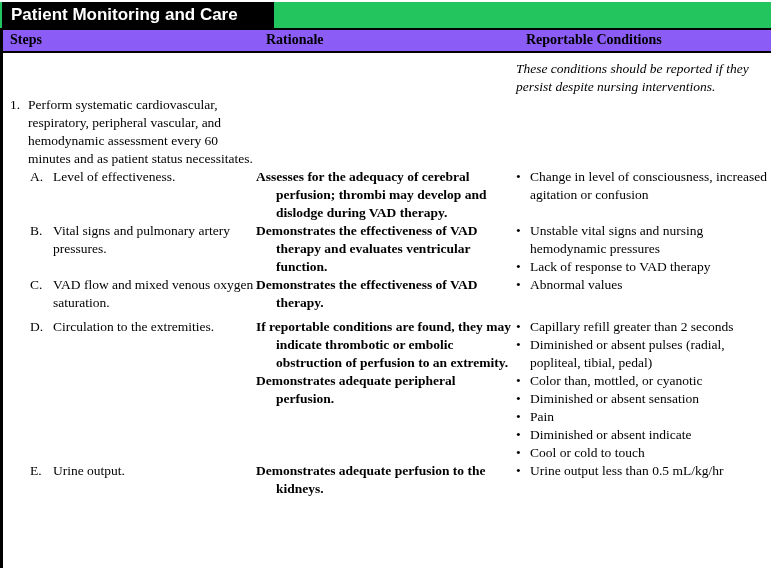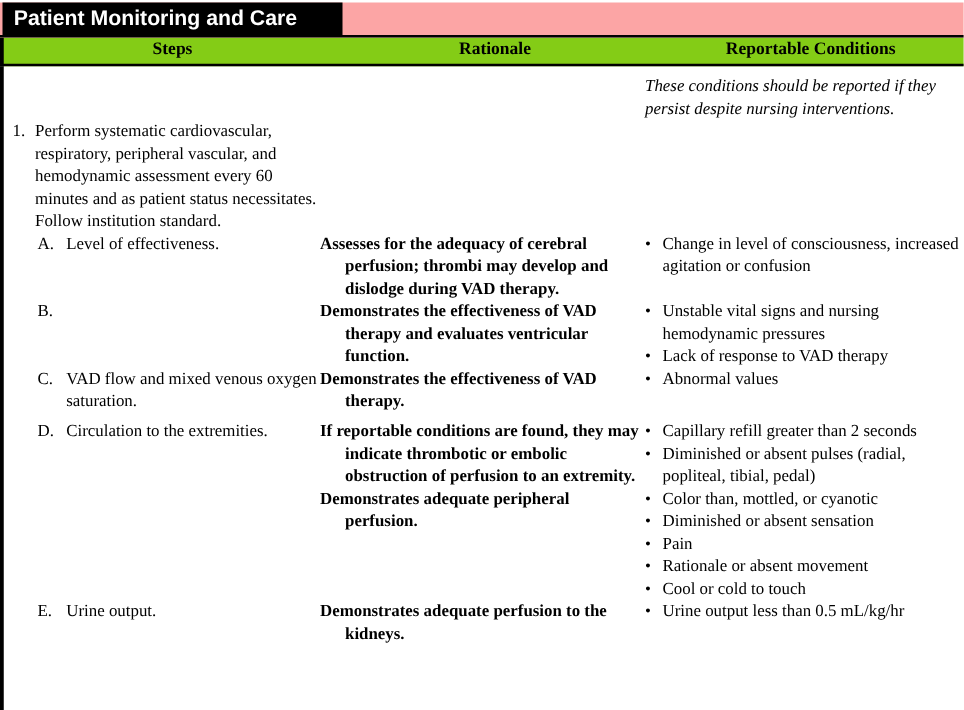--- a/index.html
+++ b/index.html
@@ -3,36 +3,36 @@
 <meta charset="utf-8">
 <style>
   html, body { margin:0; padding:0; }
   body {
     width:771px; height:568px; overflow:hidden;
     background:#ffffff; color:#000;
     font-family:"Liberation Serif", serif;
     font-size:13.5px; line-height:18px;
   }
   .topbar {
-    margin-top:2px; height:26px; background:#fca5a5;
+    margin-top:2px; height:26px; background:#22c55e;
     border-bottom:2px solid #000; position:relative;
   }
   .titlebar {
     position:absolute; left:2px; top:0; height:26px;
     background:#000; color:#fff;
     font-family:"Liberation Sans", sans-serif;
     font-weight:bold; font-size:17px; line-height:26px;
     padding:0 36px 0 9px; white-space:nowrap;
   }
   .header-row {
     display:grid; grid-template-columns:256px 260px 1fr;
-    background:#84cc16; border-bottom:2px solid #000;
+    background:#8b5cf6; border-bottom:2px solid #000;
     border-left:3px solid #000;
     padding:2px 0 3px 7px;
-    font-weight:bold; font-size:14px; line-height:16px;text-align:center;
+    font-weight:bold; font-size:14px; line-height:16px;
   }
   .table-body {
     border-left:3px solid #000;
     padding:7px 0 0 7px;
     height:518px;
   }
   .row { display:grid; grid-template-columns:246px 260px 1fr; }
   .row-d { margin-top:6px; }
   .cell { min-width:0; }
   .note { font-style:italic; }
@@ -70,24 +70,20 @@
       <div class="cell"></div>
       <div class="cell note">These conditions should be reported if they persist despite nursing interventions.</div>
     </div>
 
     <div class="row">
       <div class="cell">
         <div class="line">
           <span class="marker-num">1.</span>
           <span class="txt">Perform systematic cardiovascular, respiratory, peripheral vascular, and hemodynamic assessment every 60 minutes and as patient status necessitates.</span>
         </div>
-        <div class="line">
-          <span class="marker-num"></span>
-          <span class="txt">Follow institution standard.</span>
-        </div>
       </div>
       <div class="cell"></div>
       <div class="cell"></div>
     </div>
 
     <div class="row">
       <div class="cell">
         <div class="line sub">
           <span class="marker-letter">A.</span>
           <span class="txt">Level of effectiveness.</span>
@@ -103,20 +99,21 @@
               <span class="txt">Change in level of consciousness, increased agitation or confusion</span>
             </li>
         </ul>
       </div>
     </div>
 
     <div class="row">
       <div class="cell">
         <div class="line sub">
           <span class="marker-letter">B.</span>
+          <span class="txt">Vital signs and pulmonary artery pressures.</span>
         </div>
       </div>
       <div class="cell cell-rationale">
         <p>Demonstrates the effectiveness of VAD therapy and evaluates ventricular function.</p>
       </div>
       <div class="cell cell-reportable">
         <ul>
           <li>
               <span class="bullet">•</span>
               <span class="txt">Unstable vital signs and nursing hemodynamic pressures</span>
@@ -177,21 +174,21 @@
           <li>
               <span class="bullet">•</span>
               <span class="txt">Diminished or absent sensation</span>
             </li>
           <li>
               <span class="bullet">•</span>
               <span class="txt">Pain</span>
             </li>
           <li>
               <span class="bullet">•</span>
-              <span class="txt">Rationale or absent movement</span>
+              <span class="txt">Diminished or absent indicate</span>
             </li>
           <li>
               <span class="bullet">•</span>
               <span class="txt">Cool or cold to touch</span>
             </li>
         </ul>
       </div>
     </div>
 
     <div class="row">

